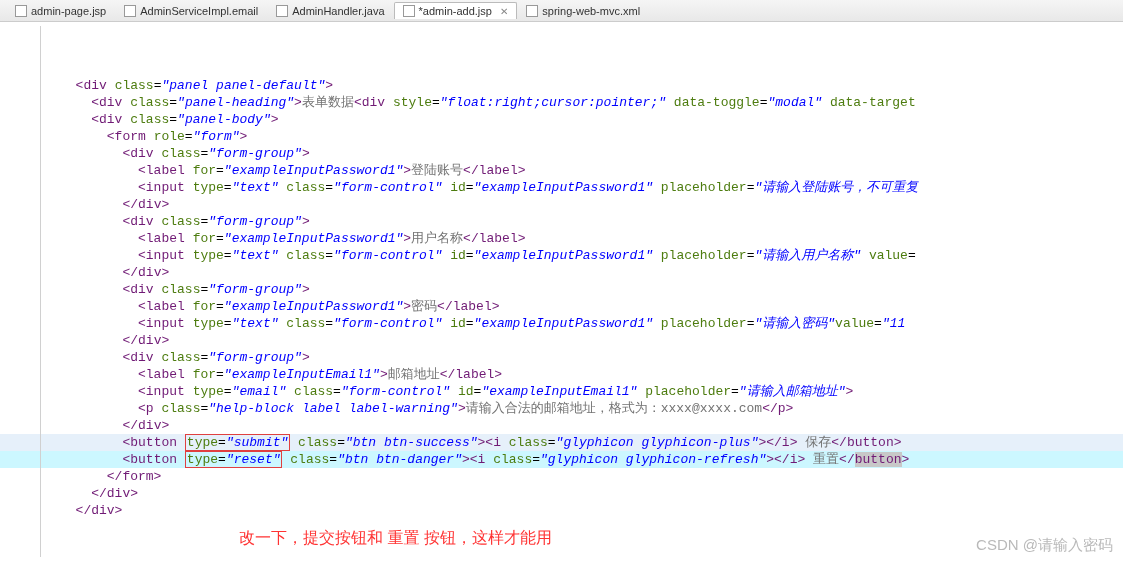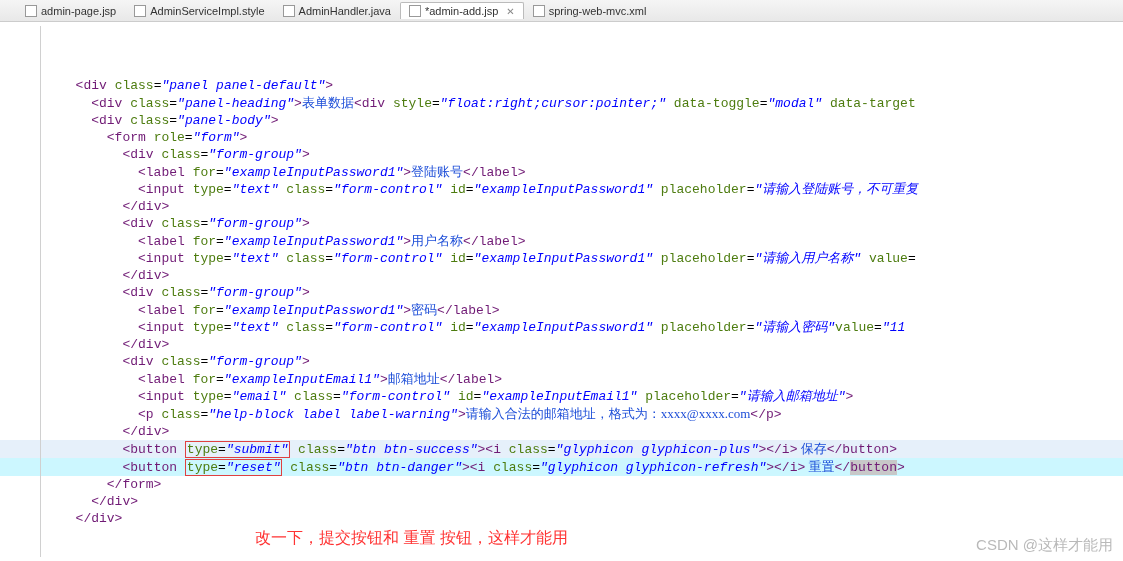--- a/index.html
+++ b/index.html
@@ -10,21 +10,21 @@
       width: 1123px;
       height: 561px;
       overflow: hidden;
     }
     .tab-bar {
       display: flex;
       background: linear-gradient(#f5f5f5, #e8e8e8);
       border-bottom: 1px solid #ccc;
       height: 22px;
       align-items: center;
-      padding-left: 16px;
+      padding-left: 6px;
     }
     .tab {
       display: flex;
       align-items: center;
       padding: 2px 8px;
       border: 1px solid transparent;
       border-bottom: none;
       cursor: pointer;
       gap: 4px;
       font-size: 11px;
@@ -55,29 +55,29 @@
       position: relative;
       height: 539px;
       overflow: hidden;
     }
     .line { padding-left: 60px; }
     .line.hl { background: #e6f0fa; }
     .line.hl2 { background: #ccf7ff; }
     .t-tag { color: #701a75; }
     .t-attr { color: #4d7c0f; }
     .t-val { color: #0000ff; font-style: italic; }
-    .t-txt { color: #1d4ed8; font-family: Liberation Serif, serif; }
+    .t-txt { color: #737373; }
     .t-eq { color: #000; }
     .red-box {
       border: 1px solid #e04040;
       padding: 0 1px;
     }
     .annotation {
       position: absolute;
-      left: 255px;
+      left: 239px;
       top: 507px;
       color: #ff3333;
       font-size: 16px;
       font-family: "Microsoft YaHei", Arial, sans-serif;
     }
     .watermark {
       position: absolute;
       right: 10px;
       bottom: 8px;
       color: rgba(128,128,128,0.55);
@@ -96,34 +96,34 @@
 </head>
 <body>
 
 <div class="tab-bar">
   <div class="tab">
     <span class="tab-icon icon-jsp"></span>
     <span>admin-page.jsp</span>
   </div>
   <div class="tab">
     <span class="tab-icon icon-java"></span>
-    <span>AdminServiceImpl.style</span>
+    <span>AdminServiceImpl.email</span>
   </div>
   <div class="tab">
     <span class="tab-icon icon-java"></span>
     <span>AdminHandler.java</span>
   </div>
   <div class="tab active">
     <span class="tab-icon icon-jsp"></span>
     <span>*admin-add.jsp</span>
     <span class="close-x">✕</span>
   </div>
   <div class="tab">
     <span class="tab-icon icon-xml"></span>
     <span>spring-web-mvc.xml</span>
   </div>
 </div>
 
 <div class="editor" id="editor">
   <div class="bracket-col"></div>
   <div class="line">  <span class="t-tag">&lt;div</span> <span class="t-attr">class</span><span class="t-eq">=</span><span class="t-val">"panel panel-default"</span><span class="t-tag">&gt;</span></div><div class="line">    <span class="t-tag">&lt;div</span> <span class="t-attr">class</span><span class="t-eq">=</span><span class="t-val">"panel-heading"</span><span class="t-tag">&gt;</span><span class="t-txt">表单数据</span><span class="t-tag">&lt;div</span> <span class="t-attr">style</span><span class="t-eq">=</span><span class="t-val">"float:right;cursor:pointer;"</span> <span class="t-attr">data-toggle</span><span class="t-eq">=</span><span class="t-val">"modal"</span> <span class="t-attr">data-target</span></div><div class="line">    <span class="t-tag">&lt;div</span> <span class="t-attr">class</span><span class="t-eq">=</span><span class="t-val">"panel-body"</span><span class="t-tag">&gt;</span></div><div class="line">      <span class="t-tag">&lt;form</span> <span class="t-attr">role</span><span class="t-eq">=</span><span class="t-val">"form"</span><span class="t-tag">&gt;</span></div><div class="line">        <span class="t-tag">&lt;div</span> <span class="t-attr">class</span><span class="t-eq">=</span><span class="t-val">"form-group"</span><span class="t-tag">&gt;</span></div><div class="line">          <span class="t-tag">&lt;label</span> <span class="t-attr">for</span><span class="t-eq">=</span><span class="t-val">"exampleInputPassword1"</span><span class="t-tag">&gt;</span><span class="t-txt">登陆账号</span><span class="t-tag">&lt;/label&gt;</span></div><div class="line">          <span class="t-tag">&lt;input</span> <span class="t-attr">type</span><span class="t-eq">=</span><span class="t-val">"text"</span> <span class="t-attr">class</span><span class="t-eq">=</span><span class="t-val">"form-control"</span> <span class="t-attr">id</span><span class="t-eq">=</span><span class="t-val">"exampleInputPassword1"</span> <span class="t-attr">placeholder</span><span class="t-eq">=</span><span class="t-val">"请输入登陆账号，不可重复</span></div><div class="line">        <span class="t-tag">&lt;/div&gt;</span></div><div class="line">        <span class="t-tag">&lt;div</span> <span class="t-attr">class</span><span class="t-eq">=</span><span class="t-val">"form-group"</span><span class="t-tag">&gt;</span></div><div class="line">          <span class="t-tag">&lt;label</span> <span class="t-attr">for</span><span class="t-eq">=</span><span class="t-val">"exampleInputPassword1"</span><span class="t-tag">&gt;</span><span class="t-txt">用户名称</span><span class="t-tag">&lt;/label&gt;</span></div><div class="line">          <span class="t-tag">&lt;input</span> <span class="t-attr">type</span><span class="t-eq">=</span><span class="t-val">"text"</span> <span class="t-attr">class</span><span class="t-eq">=</span><span class="t-val">"form-control"</span> <span class="t-attr">id</span><span class="t-eq">=</span><span class="t-val">"exampleInputPassword1"</span> <span class="t-attr">placeholder</span><span class="t-eq">=</span><span class="t-val">"请输入用户名称"</span> <span class="t-attr">value</span><span class="t-eq">=</span></div><div class="line">        <span class="t-tag">&lt;/div&gt;</span></div><div class="line">        <span class="t-tag">&lt;div</span> <span class="t-attr">class</span><span class="t-eq">=</span><span class="t-val">"form-group"</span><span class="t-tag">&gt;</span></div><div class="line">          <span class="t-tag">&lt;label</span> <span class="t-attr">for</span><span class="t-eq">=</span><span class="t-val">"exampleInputPassword1"</span><span class="t-tag">&gt;</span><span class="t-txt">密码</span><span class="t-tag">&lt;/label&gt;</span></div><div class="line">          <span class="t-tag">&lt;input</span> <span class="t-attr">type</span><span class="t-eq">=</span><span class="t-val">"text"</span> <span class="t-attr">class</span><span class="t-eq">=</span><span class="t-val">"form-control"</span> <span class="t-attr">id</span><span class="t-eq">=</span><span class="t-val">"exampleInputPassword1"</span> <span class="t-attr">placeholder</span><span class="t-eq">=</span><span class="t-val">"请输入密码"</span><span class="t-attr">value</span><span class="t-eq">=</span><span class="t-val">"11</span></div><div class="line">        <span class="t-tag">&lt;/div&gt;</span></div><div class="line">        <span class="t-tag">&lt;div</span> <span class="t-attr">class</span><span class="t-eq">=</span><span class="t-val">"form-group"</span><span class="t-tag">&gt;</span></div><div class="line">          <span class="t-tag">&lt;label</span> <span class="t-attr">for</span><span class="t-eq">=</span><span class="t-val">"exampleInputEmail1"</span><span class="t-tag">&gt;</span><span class="t-txt">邮箱地址</span><span class="t-tag">&lt;/label&gt;</span></div><div class="line">          <span class="t-tag">&lt;input</span> <span class="t-attr">type</span><span class="t-eq">=</span><span class="t-val">"email"</span> <span class="t-attr">class</span><span class="t-eq">=</span><span class="t-val">"form-control"</span> <span class="t-attr">id</span><span class="t-eq">=</span><span class="t-val">"exampleInputEmail1"</span> <span class="t-attr">placeholder</span><span class="t-eq">=</span><span class="t-val">"请输入邮箱地址"</span><span class="t-tag">&gt;</span></div><div class="line">          <span class="t-tag">&lt;p</span> <span class="t-attr">class</span><span class="t-eq">=</span><span class="t-val">"help-block label label-warning"</span><span class="t-tag">&gt;</span><span class="t-txt">请输入合法的邮箱地址，格式为：xxxx@xxxx.com</span><span class="t-tag">&lt;/p&gt;</span></div><div class="line">        <span class="t-tag">&lt;/div&gt;</span></div><div class="line hl">        <span class="t-tag">&lt;button</span> <span class="red-box"><span class="t-attr">type</span><span class="t-eq">=</span><span class="t-val">"submit"</span></span> <span class="t-attr">class</span><span class="t-eq">=</span><span class="t-val">"btn btn-success"</span><span class="t-tag">&gt;&lt;i</span> <span class="t-attr">class</span><span class="t-eq">=</span><span class="t-val">"glyphicon glyphicon-plus"</span><span class="t-tag">&gt;&lt;/i&gt;</span><span class="t-txt"> 保存</span><span class="t-tag">&lt;/button&gt;</span></div><div class="line hl2">        <span class="t-tag">&lt;button</span> <span class="red-box"><span class="t-attr">type</span><span class="t-eq">=</span><span class="t-val">"reset"</span></span> <span class="t-attr">class</span><span class="t-eq">=</span><span class="t-val">"btn btn-danger"</span><span class="t-tag">&gt;&lt;i</span> <span class="t-attr">class</span><span class="t-eq">=</span><span class="t-val">"glyphicon glyphicon-refresh"</span><span class="t-tag">&gt;&lt;/i&gt;</span><span class="t-txt"> 重置</span><span class="t-tag">&lt;/</span><span class="t-tag" style="background:#c8c8c8;">button</span><span class="t-tag">&gt;</span></div><div class="line">      <span class="t-tag">&lt;/form&gt;</span></div><div class="line">    <span class="t-tag">&lt;/div&gt;</span></div><div class="line">  <span class="t-tag">&lt;/div&gt;</span></div><div class="annotation">改一下，提交按钮和 重置 按钮，这样才能用</div>
-  <div class="watermark">CSDN @这样才能用</div>
+  <div class="watermark">CSDN @请输入密码</div>
 </div>
 
 </body></html>

